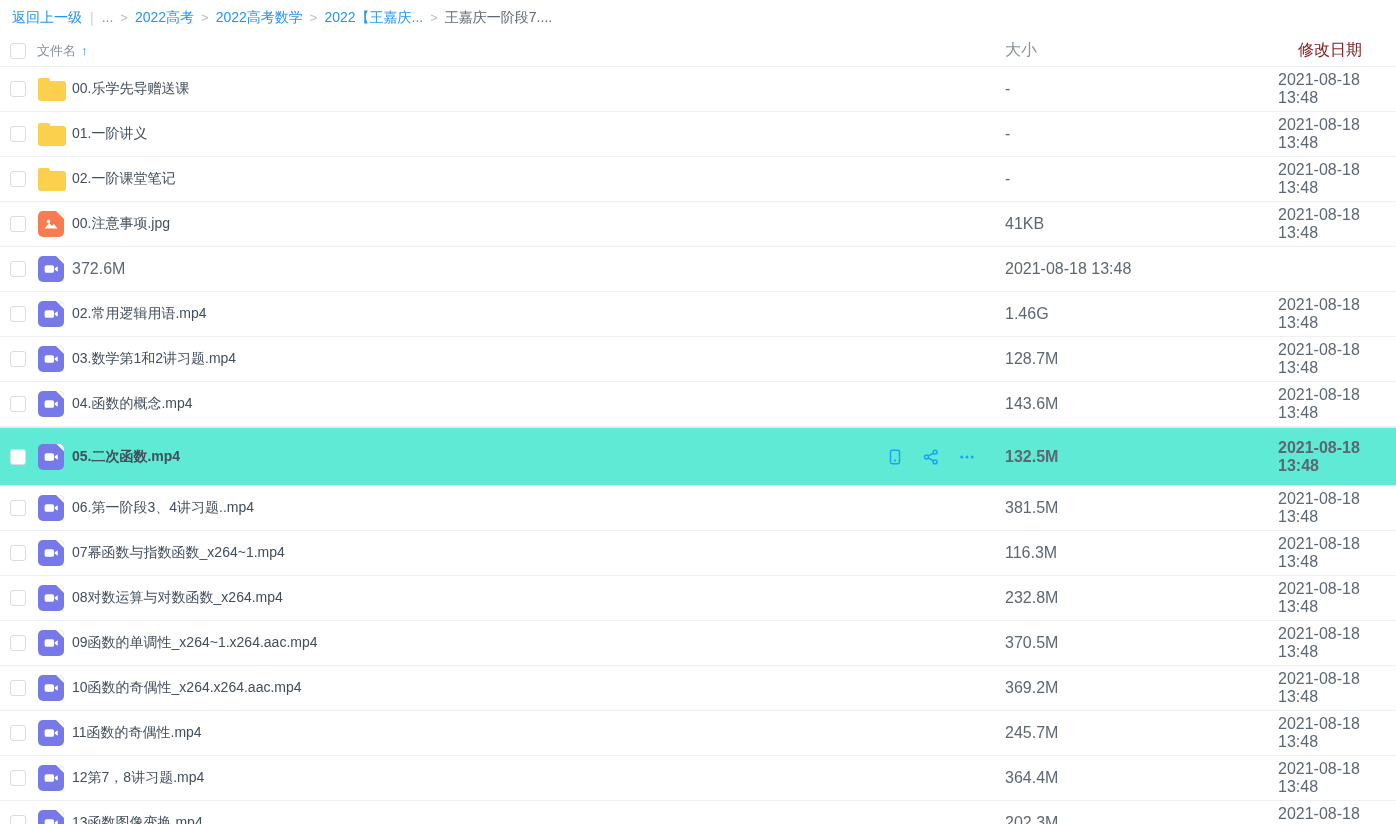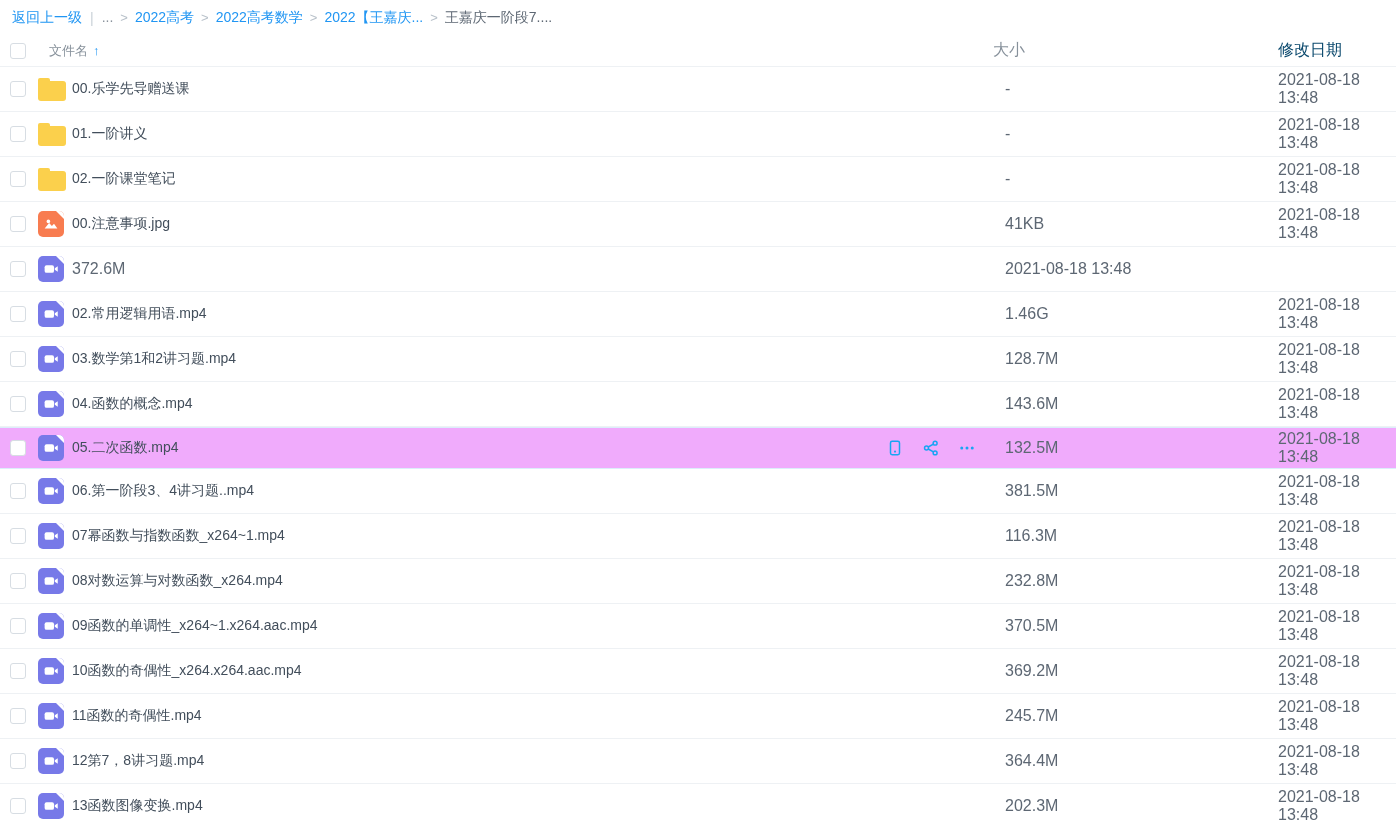--- a/index.html
+++ b/index.html
@@ -12,27 +12,27 @@
   .bc-back { color:#2196f3; cursor:pointer; }
   .bc-pipe { color:#c9d1d8; margin:0 8px; }
   .bc-sep  { color:#b7c0c9; margin:0 7px; font-size:13px; }
   .bc-link { color:#2196f3; cursor:pointer; }
   .bc-ellipsis { color:#8a939d; cursor:pointer; }
   .bc-current { color:#5d6773; }
 
   
   .grid-row { display:grid; grid-template-columns:34px 38px 1fr 273px 118px;
     align-items:center; }
-  .thead { height:32px; border-bottom:1px solid #eef1f4; color:#87919b; font-size:13px;gap:12px; }
+  .thead { height:32px; border-bottom:1px solid #eef1f4; color:#87919b; font-size:13px; }
   .thead .name-h { grid-column:2 / 4; padding-left:3px; display:flex; align-items:center; gap:5px; }
   .sort-arrow { color:#2196f3; font-size:13px; font-weight:bold; }
 
   .rows { }
   .file-row { height:45px; border-bottom:1px solid #eef1f4; }
-  .file-row.hovered { background:#f0abfc; border-bottom:1px solid #dceefb; border-top:1px solid #dceefb; height:42px; }
+  .file-row.hovered { background:#5eead4; border-bottom:1px solid #dceefb; border-top:1px solid #dceefb; height:59px;font-weight:bold; }
 
   .cb-cell { padding-left:10px; }
   .checkbox { display:block; width:16px; height:16px; border:1px solid #d7dde3;
     border-radius:3px; background:#fff; cursor:pointer; }
 
   .icon-cell { display:flex; align-items:center; padding-left:4px; }
 
   
   .folder-icon { position:relative; width:28px; height:20px; background:#fbd04c;
     border-radius:2px 3px 3px 3px; margin-top:3px; }
@@ -68,21 +68,21 @@
 
 <div class="grid-row thead">
   <div class="cb-cell">
     <span class="checkbox"></span>
   </div>
   <div class="name-h">
     <span>文件名</span>
     <span class="sort-arrow">↑</span>
   </div>
   <div class="size-cell" style="color:#87919b;">大小</div>
-  <div class="date-cell" style="color:#0c4a6e;">修改日期</div>
+  <div class="date-cell" style="color:#7f1d1d;margin-left:20px;">修改日期</div>
 </div>
 
 <div class="rows" id="rows">
     <div class="grid-row file-row">
     <div class="cb-cell">
       <span class="checkbox"></span>
     </div>
     <div class="icon-cell">
       <span class="folder-icon"></span>
 

